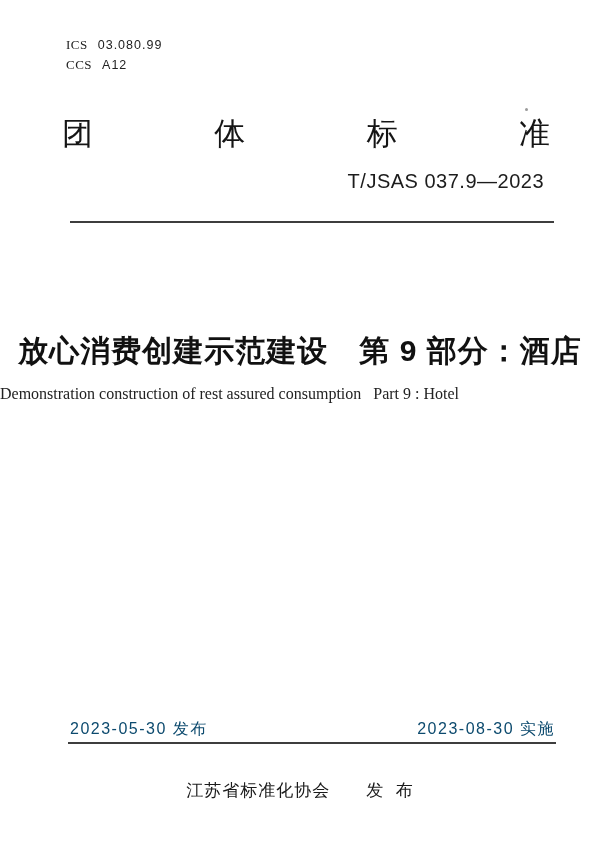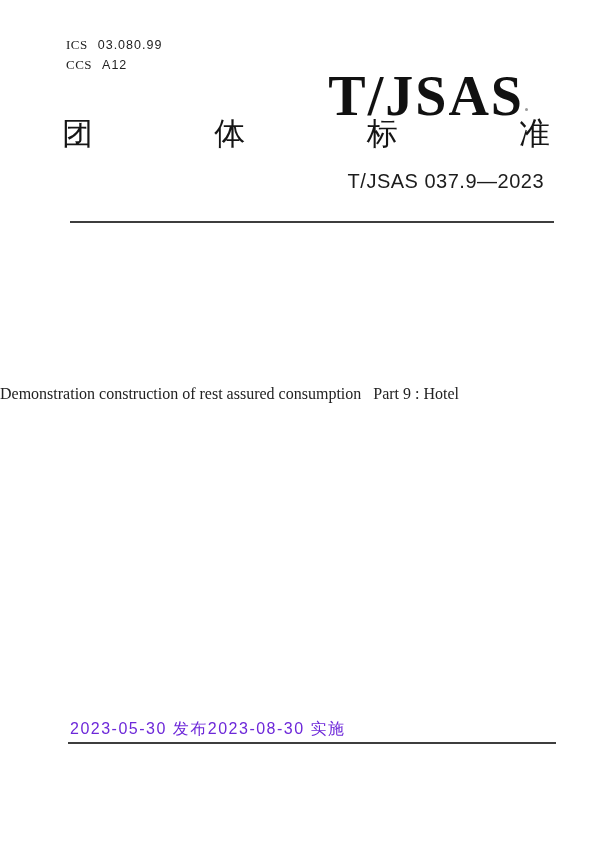--- a/index.html
+++ b/index.html
@@ -109,24 +109,25 @@
     white-space: pre;
   }
 
   
   .dates {
     position: absolute;
     top: 711px;
     left: 70px;
     right: 45px;
     display: flex;
+    justify-content: space-between;
     font-family: "Liberation Sans", "DejaVu Sans", sans-serif;
     font-size: 16px;
     letter-spacing: 1.5px;
-    color: #6d28d9;
+    color: #0c4a6e;
     white-space: pre;
   }
 
   .publisher {
     position: absolute;
     top: 771px;
     left: 0;
     right: 0;
     text-align: center;
     font-family: "Liberation Sans", "DejaVu Sans", sans-serif;
@@ -139,37 +140,38 @@
 </head>
 <body>
 
 <div class="page">
 
   <div class="codes">
     <div class="row"><span class="label">ICS</span><span class="value">03.080.99</span></div>
     <div class="row"><span class="label">CCS</span><span class="value">A12</span></div>
   </div>
 
-  <div class="logo">T/JSAS</div>
   <div class="logo-dot"></div>
 
   <div class="standard-type">
     <span>团</span>
     <span>体</span>
     <span>标</span>
     <span>准</span>
   </div>
 
   <div class="standard-number">T/JSAS 037.9—2023</div>
 
   <div class="rule rule-top"></div>
 
+  <div class="title-cn">放心消费创建示范建设　第 9 部分：酒店</div>
   <div class="title-en">Demonstration construction of rest assured consumption   Part 9 : Hotel</div>
 
   <div class="dates">
     <span>2023-05-30 发布</span>
     <span>2023-08-30 实施</span>
   </div>
 
   <div class="rule rule-bottom"></div>
 
+  <div class="publisher">江苏省标准化协会　　发  布</div>
 
 </div>
 
 </body></html>

